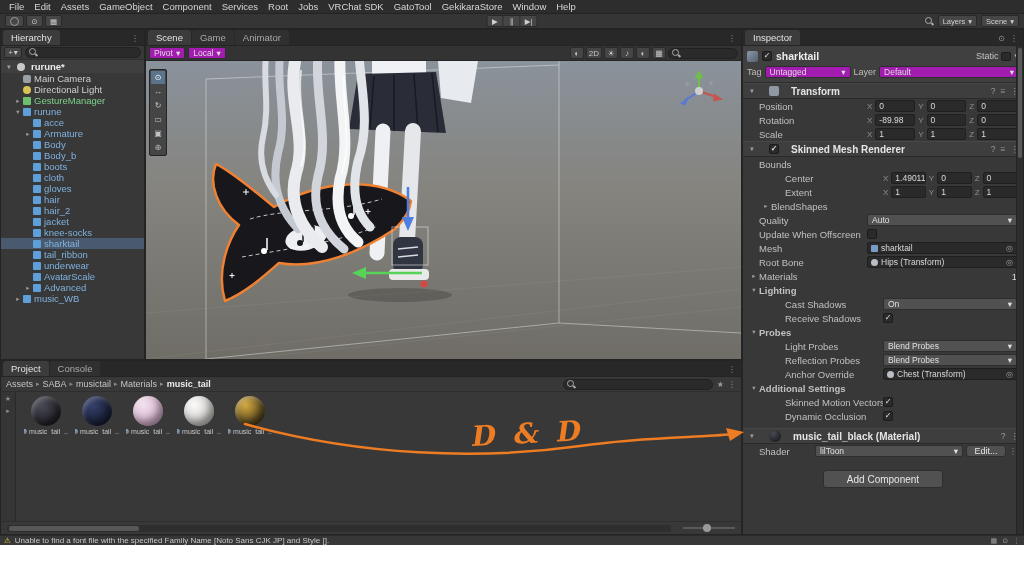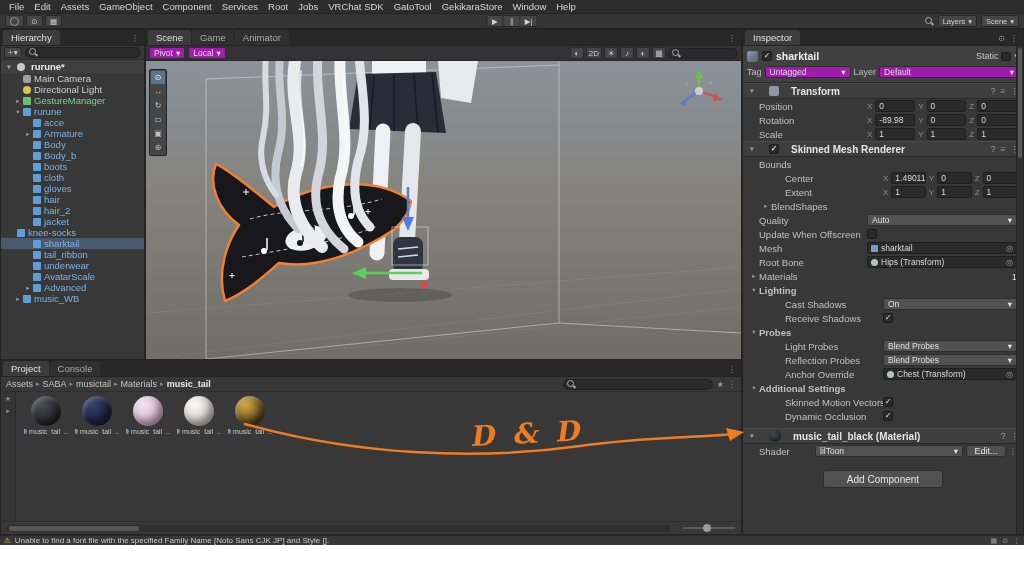--- a/index.html
+++ b/index.html
@@ -261,21 +261,21 @@
     <div class="hrow" style="padding-left:22px">
           <span class="harrow"></span>
           <span class="ic cube"></span>
           <span class="hlabel blue">hair_2</span>
         </div>
     <div class="hrow" style="padding-left:22px">
           <span class="harrow"></span>
           <span class="ic cube"></span>
           <span class="hlabel blue">jacket</span>
         </div>
-    <div class="hrow" style="padding-left:6px">
+    <div class="hrow" style="padding-left:22px">
           <span class="harrow"></span>
           <span class="ic cube"></span>
           <span class="hlabel blue">knee-socks</span>
         </div>
     <div class="hrow sel" style="padding-left:22px">
           <span class="harrow"></span>
           <span class="ic cube"></span>
           <span class="hlabel blue">sharktail</span>
         </div>
     <div class="hrow" style="padding-left:22px">

